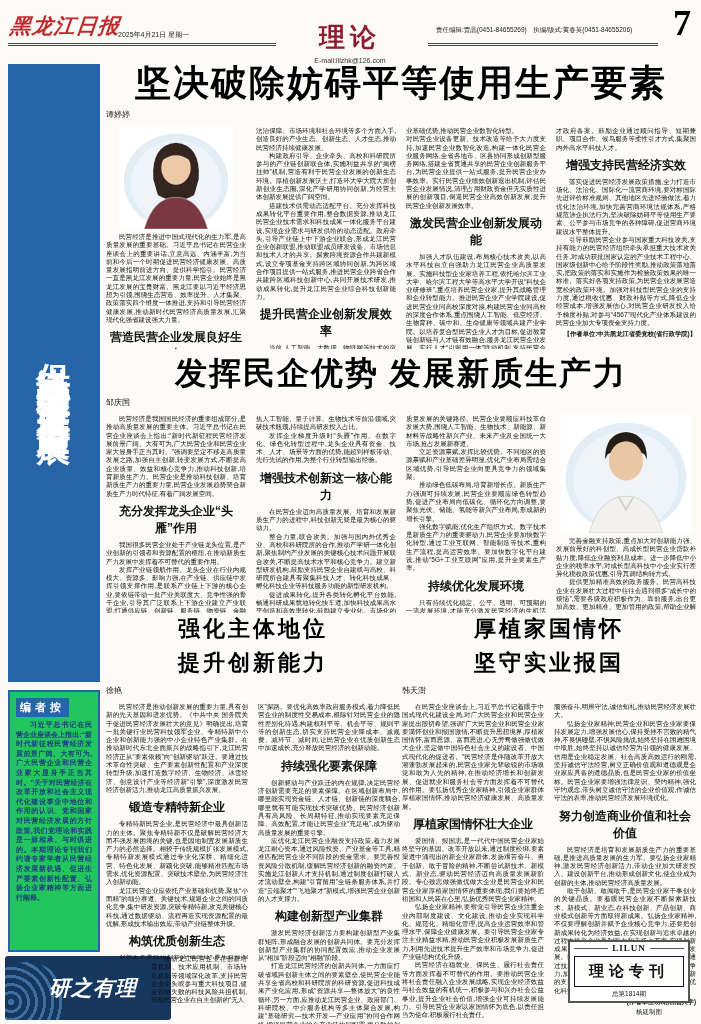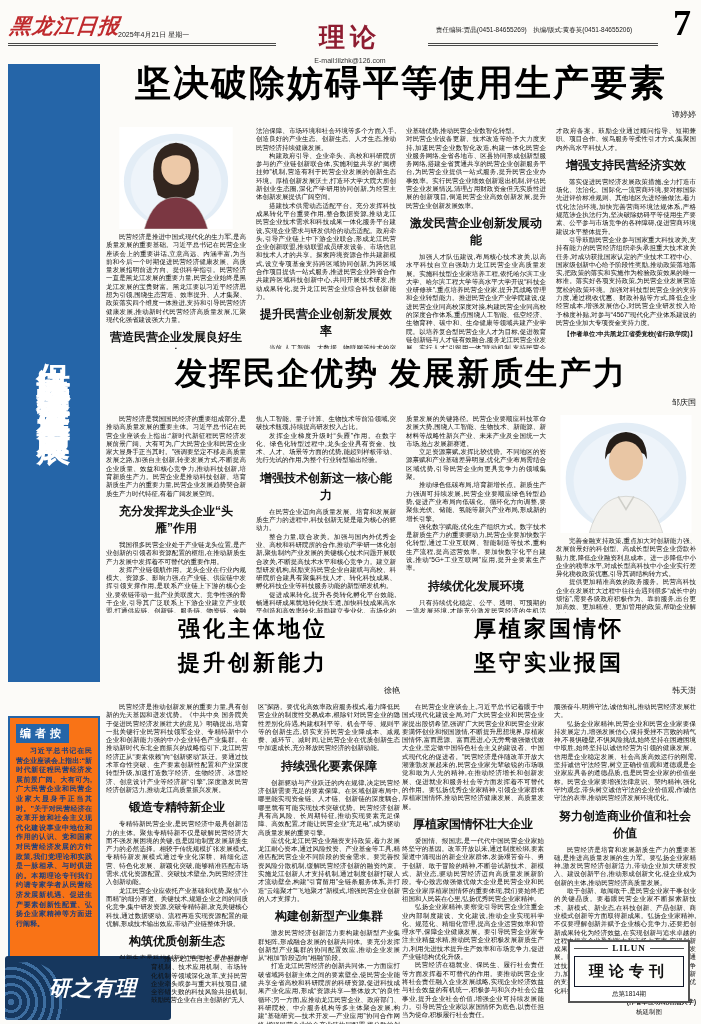--- a/index.html
+++ b/index.html
@@ -20,39 +20,39 @@
               font-weight:bold;font-size:36px;color:#000;}
   .rule{position:absolute;height:3px;border-top:1px solid #4a4a4a;border-bottom:1px solid #4a4a4a;}
   .rule.left{left:8px;top:43px;width:268px;}
   .rule.right{left:428px;top:43px;width:230px;}
 
   
   .v-banner{position:absolute;left:8px;top:64px;width:92px;height:618px;background:#2565a8;
             display:flex;align-items:center;justify-content:center;}
   .v-banner span{writing-mode:vertical-rl;text-orientation:upright;color:#fff;font-weight:bold;
             font-size:34px;letter-spacing:5px;line-height:1;}
-  .ed-note{position:absolute;left:8px;top:716px;width:92px;height:262px;border:2px solid #2565a8;
-           background:#f97316;padding:5px 6px;overflow:hidden;}
+  .ed-note{position:absolute;left:8px;top:690px;width:92px;height:262px;border:2px solid #2565a8;
+           background:#22c55e;padding:5px 6px;overflow:hidden;}
   .ed-label{display:inline-block;background:#2565a8;color:#fff;font-weight:bold;font-size:11px;
             padding:2px 4px;letter-spacing:4px;margin-bottom:3px;}
   .ed-text{font-size:7px;line-height:9.6px;color:#1c3f7d;font-weight:bold;text-align:justify;text-indent:2em;}
   .logo-banner{position:absolute;left:5px;top:956px;width:166px;height:64px;background:#16375e;
                border-radius:3px;display:flex;align-items:center;overflow:hidden;}
   .logo-waves{position:absolute;left:-18px;top:6px;width:80px;height:80px;border-radius:50%;
               background:repeating-radial-gradient(circle at 30% 50%, #4f86bd 0 3px, #16375e 3px 8px);opacity:.7;}
   .logo-text{position:relative;margin-left:44px;color:#fff;font-family:"Liberation Serif","DejaVu Serif",serif;
              font-weight:bold;font-style:italic;font-size:21px;letter-spacing:1px;text-shadow:1px 1px 0 #0a2richte;}
 
   
   .article{position:absolute;}
   .a-title{font-weight:900;text-align:center;letter-spacing:2px;color:#000;}
   .a1 .a-title{font-size:36px;line-height:42px;}
   .a2 .a-title{font-family:"Liberation Serif","DejaVu Serif",serif;font-size:32px;line-height:38px;}
   .a3 .a-title,.a4 .a-title{font-size:22px;line-height:34px;letter-spacing:3px;}
-  .a-author{text-align:right;font-size:8px;margin-top:5px;font-family:Liberation Serif, serif;}
+  .a-author{text-align:left;font-size:8px;margin-top:5px;font-family:Liberation Serif, serif;}
   .a-body{display:flex;gap:10px;margin-top:7px;}
   .col{flex:1 1 0;overflow:hidden;}
   .a1 .col{height:222px;}
   .a2 .col{height:198px;}
   .a3 .col,.a4 .col{height:330px;}
   .a3 .col.short{height:256px;}
   .col p{margin:0;font-size:6.5px;line-height:8.3px;text-align:justify;text-indent:2em;}
   .col p.cont{text-indent:0;}
   .subhead{font-size:12px;font-weight:bold;text-align:center;margin:5px 0 4px;}
   .endnote{font-size:6.3px;font-weight:bold;text-align:right;margin-top:3px;line-height:8px;}

